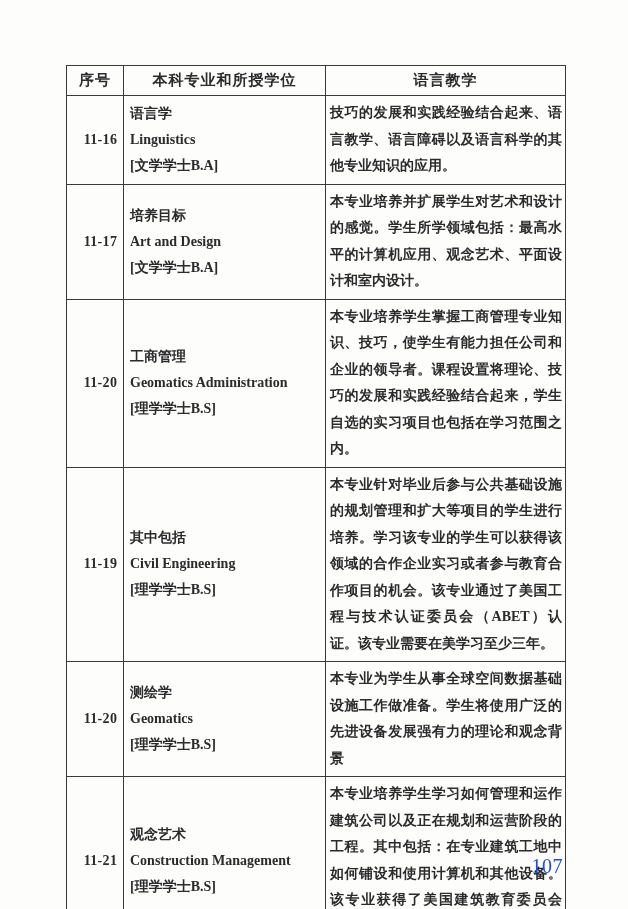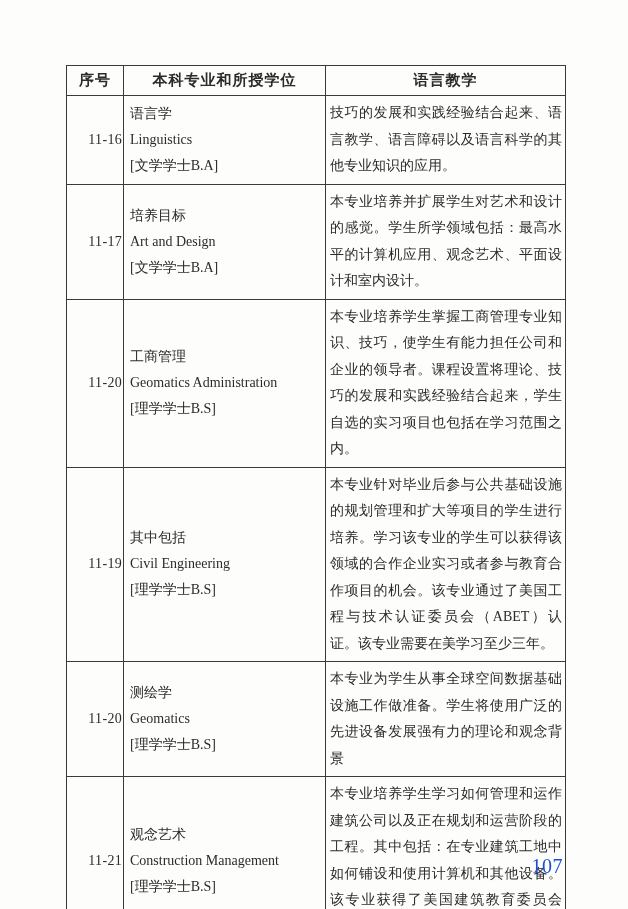--- a/index.html
+++ b/index.html
@@ -21,39 +21,39 @@
     position: absolute;
     left: 66px;
     top: 65px;
     width: 499px;
     border-collapse: collapse;
     table-layout: fixed;
   }
   table.majors td, table.majors th {
     border: 1.6px solid #3a3a3a;
     font-size: 14px;
-    font-weight: normal;
+    font-weight: bold;
     color: #2b2b2b;
     vertical-align: middle;
     box-sizing: border-box;
   }
   col.c-id   { width: 57px; }
   col.c-major{ width: 202px; }
   col.c-obj  { width: 240px; }
 
   tr.head th {
     height: 30px;
     text-align: center;
     font-weight: bold;
     font-size: 15px;
     letter-spacing: 1px;
     padding: 2px 2px;
   }
   td.id-cell {
-    text-align: right;
+    text-align: center;
     padding-left: 12px;
     font-size: 14.5px;
     letter-spacing: 0.3px;
   }
   td.major-cell {
     padding-left: 6px;
     padding-right: 4px;
   }
   td.major-cell .mline {
     line-height: 26px;

